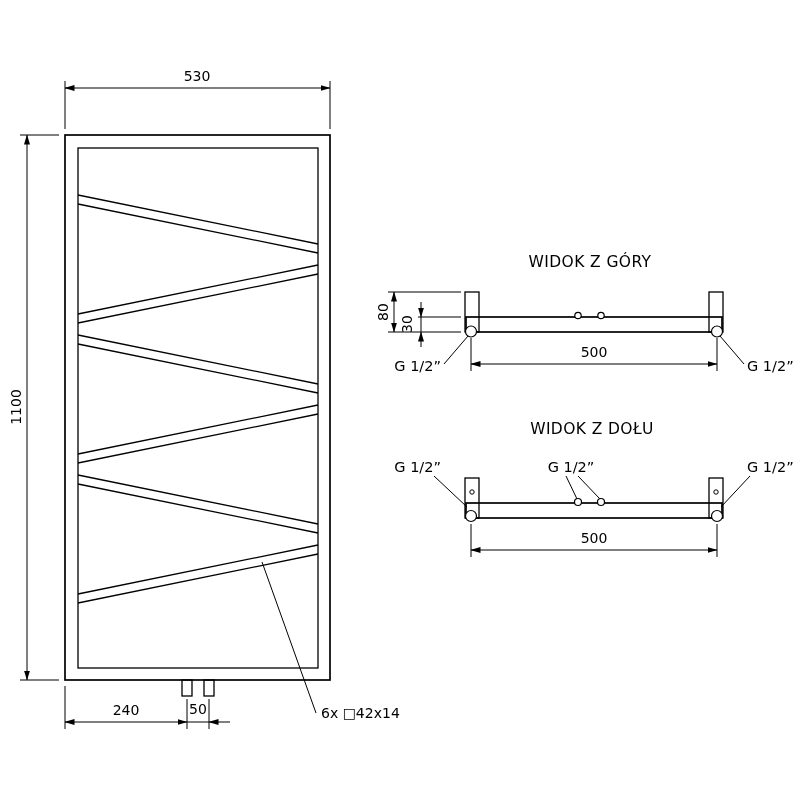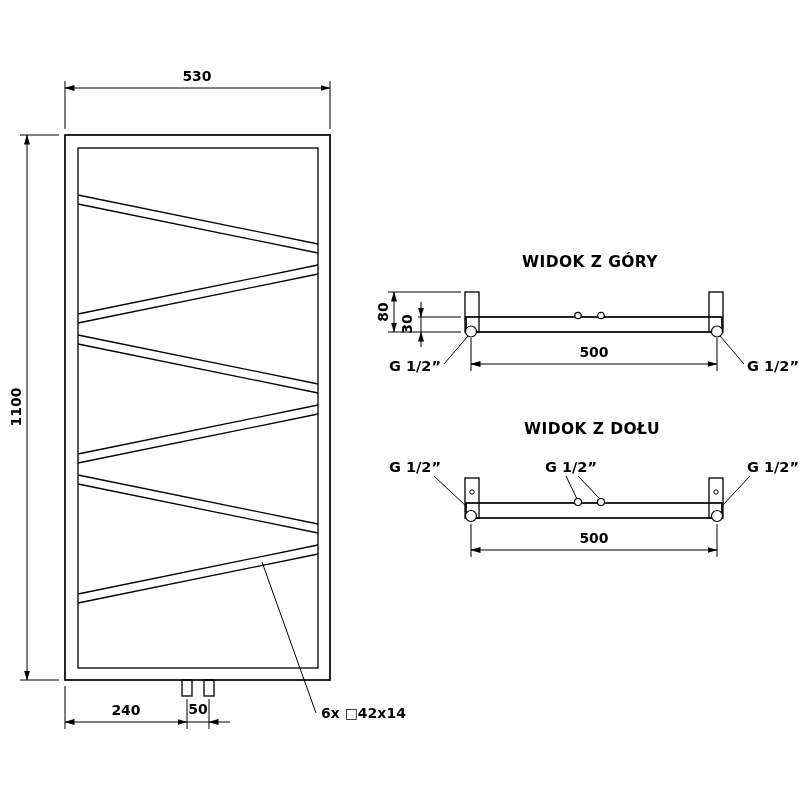--- a/index.html
+++ b/index.html
@@ -1,16 +1,16 @@
 <!DOCTYPE html>
 <html><head>
 <meta charset="utf-8">
 <style>
   html,body{margin:0;padding:0;background:#ffffff;}
-  .canvas{width:800px;height:800px;background:#ffffff;position:relative;overflow:hidden;font-weight:bold;}
+  .canvas{width:800px;height:800px;background:#ffffff;position:relative;overflow:hidden;}
   svg{display:block;}
   .outline{fill:none;stroke:#000;stroke-width:1.7;}
   .mid{fill:none;stroke:#000;stroke-width:1.3;}
   .thin{fill:none;stroke:#000;stroke-width:1;}
   .conn{fill:#fff;stroke:#000;stroke-width:1.2;}
   .hole{fill:none;stroke:#000;stroke-width:1;}
   text{font-family:"DejaVu Sans","Liberation Sans",sans-serif;font-size:14px;fill:#000;}
   .title{font-size:15.5px;letter-spacing:.4px;}
   .lbl{font-size:14.5px;}
 </style>

